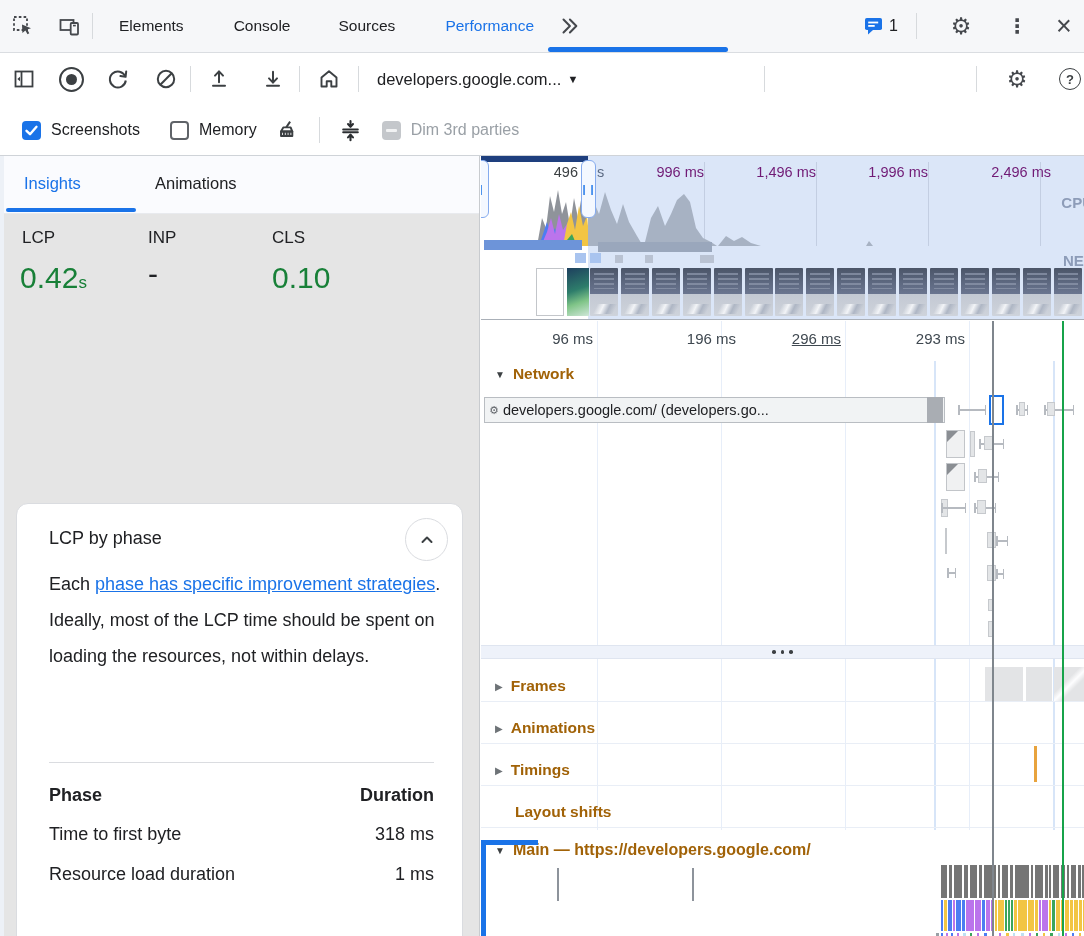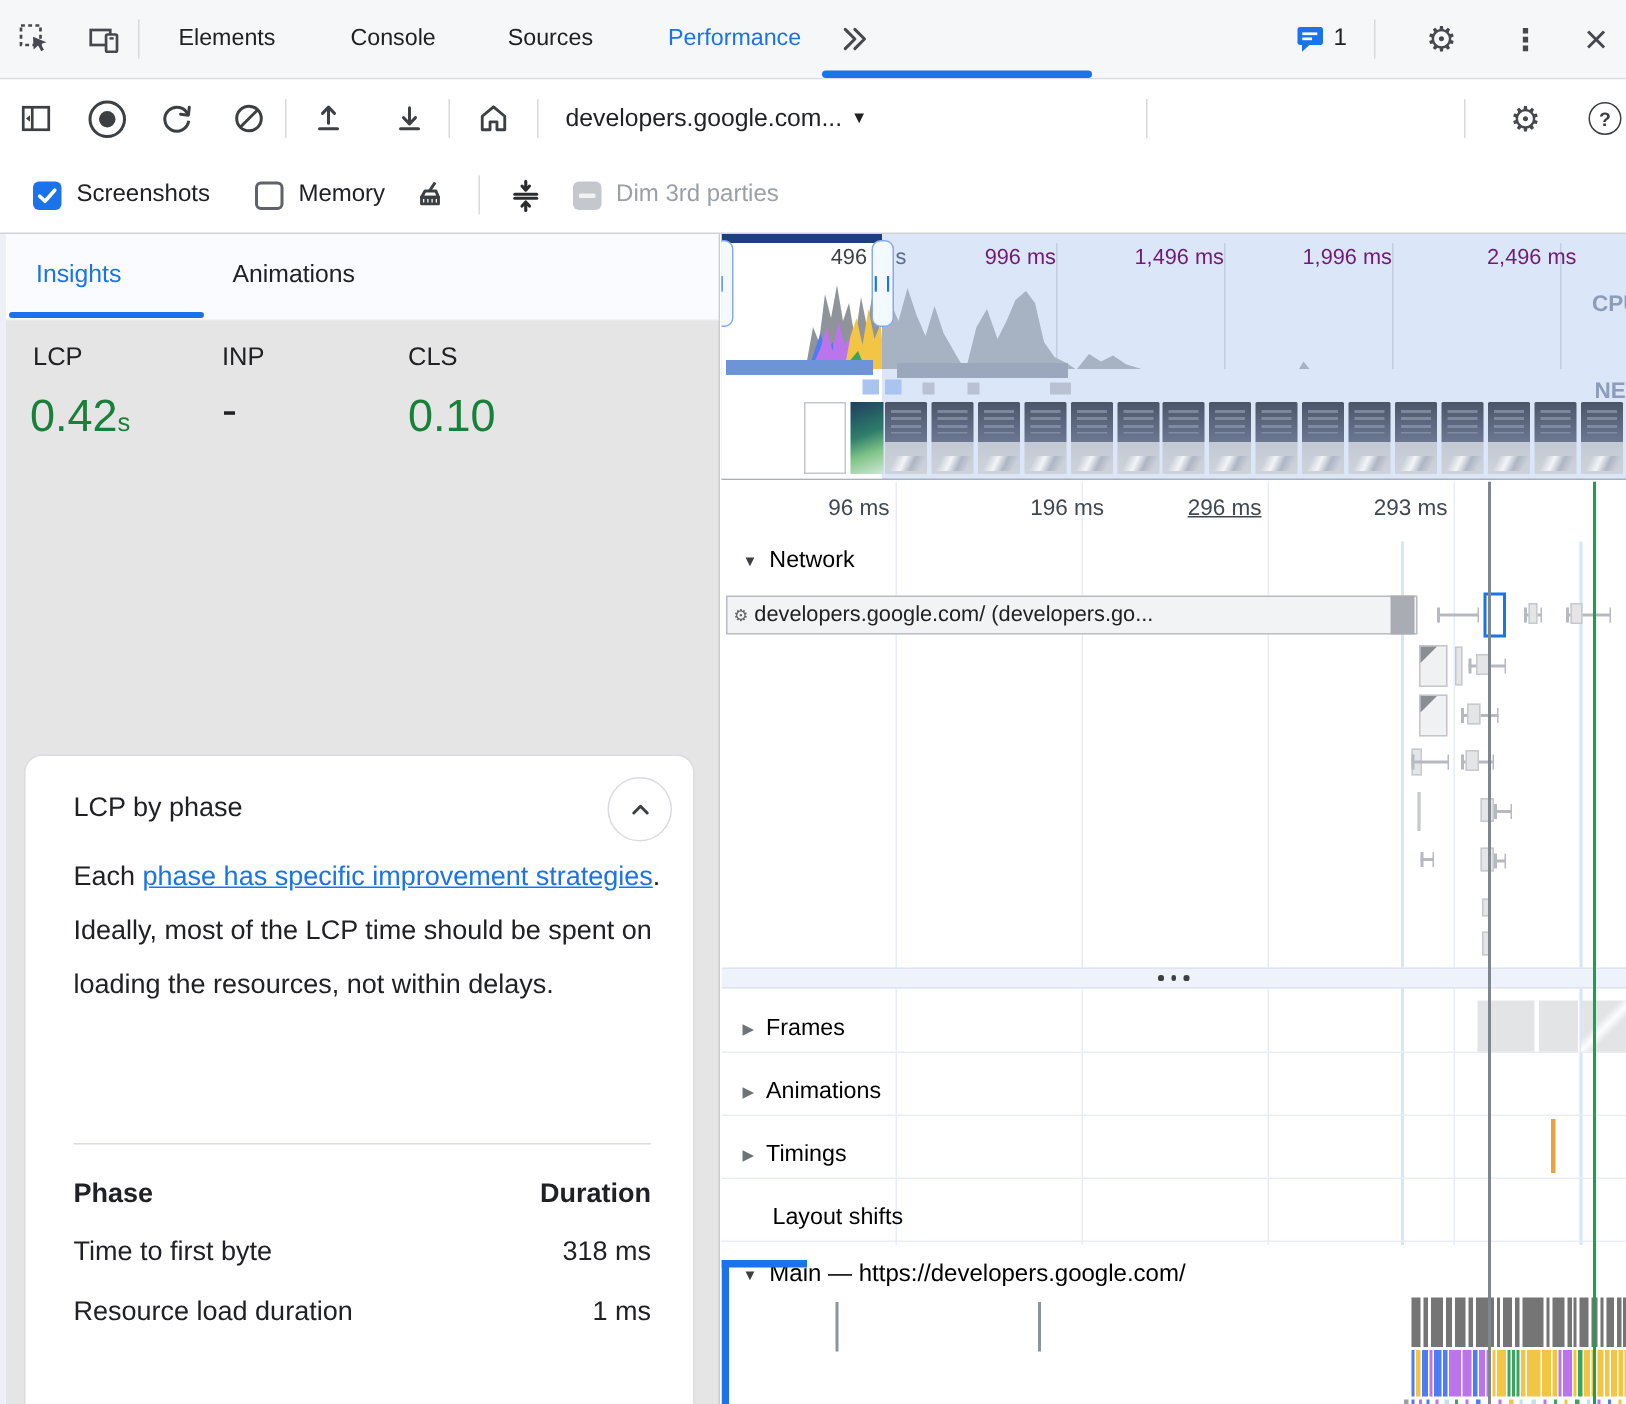--- a/index.html
+++ b/index.html
@@ -49,21 +49,21 @@
      background:linear-gradient(#4b5568 0%,#5d6880 30%,#6b7690 55%,#c3c9d3 55%,#ced3db 100%);overflow:hidden;}
   .film-frame::before{content:"";position:absolute;left:4px;top:5px;right:4px;height:16px;
      background:repeating-linear-gradient(#8b95aa 0 2px,transparent 2px 5px);opacity:.75;}
   .film-frame::after{content:"";position:absolute;left:-6px;bottom:2px;width:40px;height:10px;
      background:linear-gradient(115deg,transparent 30%,#f2f4f7 45%,#aeb6c4 60%,transparent 75%);}
   
   #timeline{left:481px;top:321px;width:603px;height:615px;background:#fff;overflow:hidden;}
   .tl-label{position:absolute;font-size:15px;color:#3f4850;}
   .grid-v{position:absolute;width:1px;background:#e7eef9;}
   .frame-line{position:absolute;width:2px;background:#d7e5f8;}
-  .track-label{font-size:15.5px;color:#000000;}
+  .track-label{font-size:15.5px;color:#a16207;font-weight:bold;}
   .tri{font-size:10px;color:#6e7377;}
   .tri-down{font-size:10px;color:#3c4043;}
   .track-border{position:absolute;left:0;width:603px;height:1px;background:#e9eef6;}
   .net-bar-main{position:absolute;background:#f1f3f4;border:1px solid #b9bdc2;box-sizing:border-box;
      font-size:14.5px;color:#202124;display:flex;align-items:center;padding:0 4px;white-space:nowrap;overflow:hidden;}
   .whisk{position:absolute;height:1.5px;background:#b6bac0;}
   .whisk::before,.whisk::after{content:"";position:absolute;top:-4px;width:1.5px;height:10px;background:#b6bac0;}
   .whisk::before{left:0;} .whisk::after{right:0;}
   .nbar{position:absolute;background:#e3e5e7;border:1px solid #c6c9cd;box-sizing:border-box;}
   .nthumb{position:absolute;background:#f0f1f2;border:1px solid #c2c5c9;box-sizing:border-box;}

